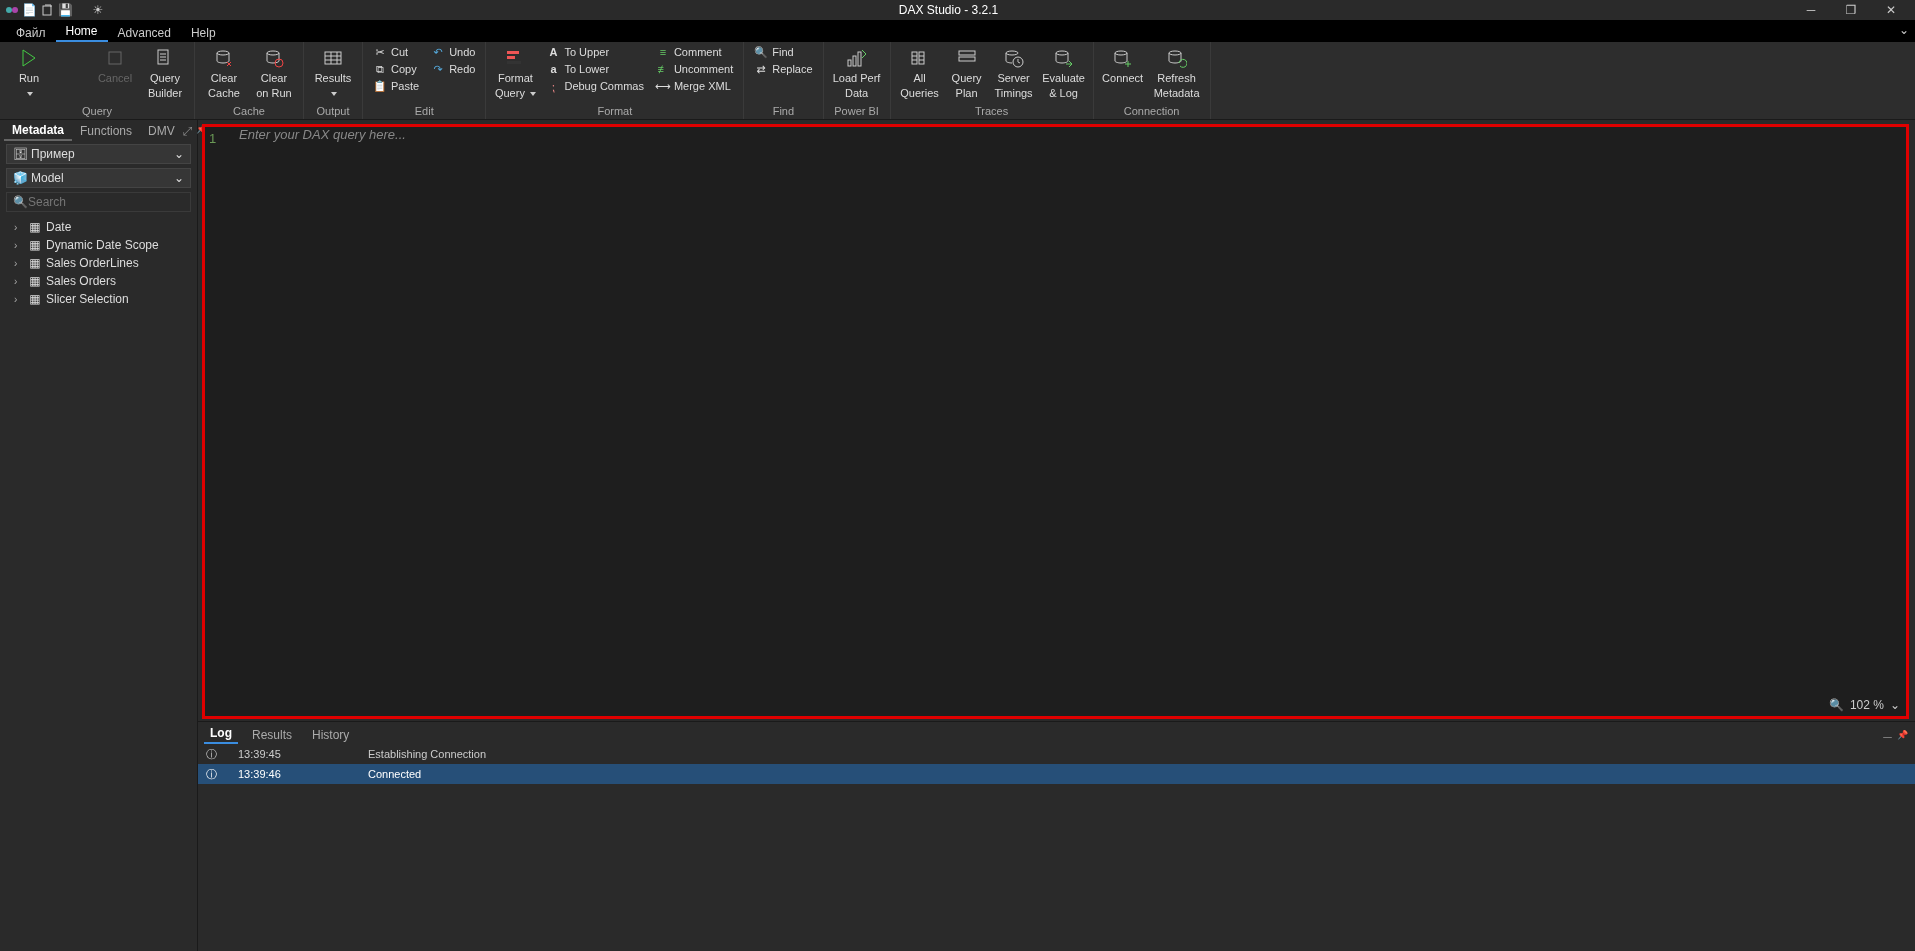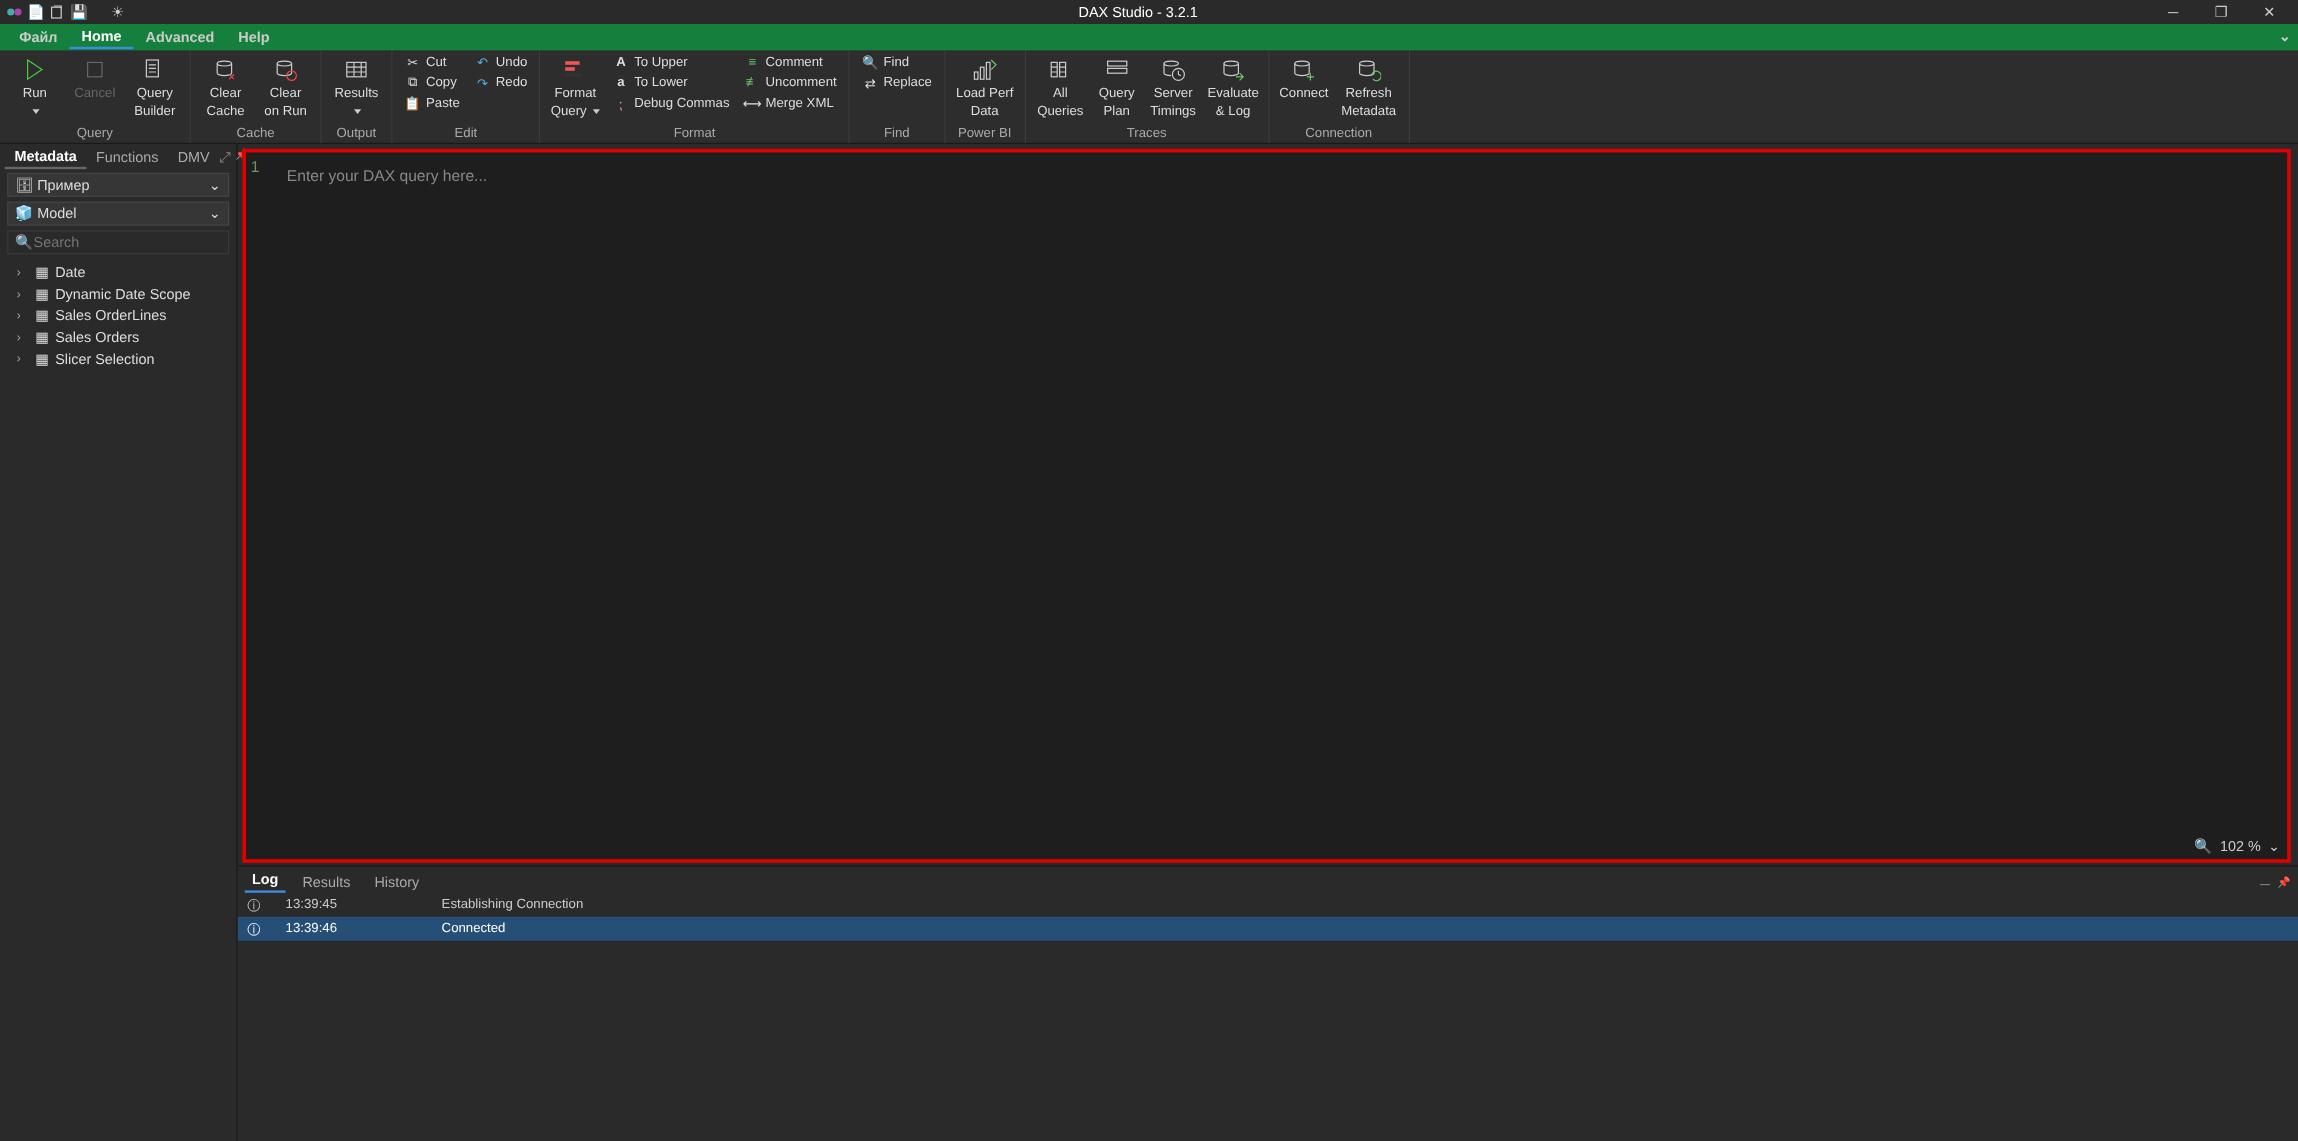--- a/index.html
+++ b/index.html
@@ -7,32 +7,32 @@
 
 
 .titlebar { height: 20px; background: #2a2a2a; display: flex; align-items: center; padding: 0 4px; }
 .titlebar-qat { display: flex; gap: 2px; align-items: center; }
 .qat-icon { width: 16px; height: 16px; display: flex; align-items: center; justify-content: center; color: #ccc; cursor: pointer; }
 .titlebar-title { flex: 1; text-align: center; color: #fff; font-size: 12px; }
 .titlebar-controls { display: flex; gap: 0; }
 .titlebar-btn { width: 40px; height: 20px; display: flex; align-items: center; justify-content: center; color: #ccc; cursor: pointer; }
 
 
-.menubar { height: 22px; background: #15803d; display: flex; align-items: center; padding: 0 6px; position: relative; font-weight: bold; }
+.menubar { height: 22px; background: #000000; display: flex; align-items: flex-end; padding: 0 6px; position: relative; }
 .menu-item { padding: 2px 10px; color: #ccc; cursor: pointer; font-size: 12px; }
 .menu-item.active { color: #fff; border-bottom: 2px solid #3a8de0; }
 .menubar-righticon { position: absolute; right: 6px; top: 3px; color:#ccc; cursor:pointer; }
 
 
 .ribbon { height: 78px; background: #2d2d2d; display: flex; border-bottom: 1px solid #1a1a1a; }
 .ribbon-group { border-right: 1px solid #3a3a3a; padding: 2px 6px 1px 6px; display: flex; flex-direction: column; }
 .ribbon-group-body { display: flex; gap: 4px; flex: 1; align-items: flex-start; }
 .ribbon-group-label { text-align: center; color: #aaa; font-size: 11px; padding-bottom: 1px; }
 .ribbon-bigbtn { width: 46px; display: flex; flex-direction: column; align-items: center; justify-content: center; padding: 2px 2px; cursor: pointer; color: #ddd; font-size: 11px; text-align: left; line-height: 1.15; gap: 2px; }
-.ribbon-bigbtn.disabled { color: #666; }
+.ribbon-bigbtn.disabled { color: #666; margin-left: 36px; }
 .ribbon-bigbtn .bicon { width: 24px; height: 24px; display: flex; align-items: center; justify-content: center; }
 .ribbon-smallcol { display: flex; flex-direction: column; gap: 1px; }
 .ribbon-smallbtn { display: flex; align-items: center; gap: 4px; padding: 1px 4px; cursor: pointer; color: #ddd; font-size: 11px; white-space: nowrap; }
 .ribbon-smallbtn .sicon { width: 14px; height: 14px; display:flex; align-items:center; justify-content:center; }
 .dropdown-caret::after { content:''; display:inline-block; border-left:3px solid transparent; border-right:3px solid transparent; border-top:4px solid #ccc; margin-left:2px; vertical-align:middle;}
 
 
 .main { display: flex; height: calc(100% - 120px); }
 html, body { height: 100%; }
 
@@ -49,21 +49,21 @@
 .panel-search input { background: transparent; border:none; color:#ccc; outline:none; flex:1; font-size:12px; }
 .tree { padding: 4px 0; overflow:auto; }
 .tree-item { display: flex; align-items: center; padding: 2px 6px 2px 14px; gap: 4px; color:#ddd; font-size:12px; cursor:pointer; }
 .tree-caret { width:10px; color:#aaa; font-size:10px; }
 .tree-icon { width:14px; height:14px; display:flex; align-items:center; justify-content:center; }
 
 
 .editor-wrap { flex: 1; display: flex; flex-direction: column; min-width:0; }
 .editor-box { margin: 4px 6px 2px 4px; border: 3px solid #e00000; background: #1e1e1e; flex: 1; position: relative; font-family: Consolas, monospace; font-size: 13px; }
 .editor-gutter { position:absolute; left:4px; top:4px; color:#6a9955; }
-.editor-line { position:absolute; left:34px; top:12px; color:#888; }
+.editor-line { position:absolute; left:34px; top:0; color:#888; font-style: italic; }
 .editor-zoom { position:absolute; right:6px; bottom:4px; display:flex; align-items:center; gap:6px; color:#ccc; font-size:12px; }
 
 
 .bottom-panel { height: 230px; background:#2a2a2a; border-top:1px solid #1a1a1a; display:flex; flex-direction:column; }
 .bottom-tabs { display:flex; height:22px; align-items:flex-end; padding:0 6px; gap:8px; }
 .bottom-tab { padding: 2px 6px; color:#aaa; font-size:12px; cursor:pointer; }
 .bottom-tab.active { color:#fff; font-weight:600; border-bottom:2px solid #3a8de0; }
 .bottom-tabicons { margin-left:auto; display:flex; gap:6px; color:#888; }
 .log-header { display:flex; background:#333; height:20px; align-items:center; color:#fff; font-weight:600; font-size:11px; }
 .log-header .col { padding:0 8px; border-right:1px solid #444; height:100%; display:flex; align-items:center; }

